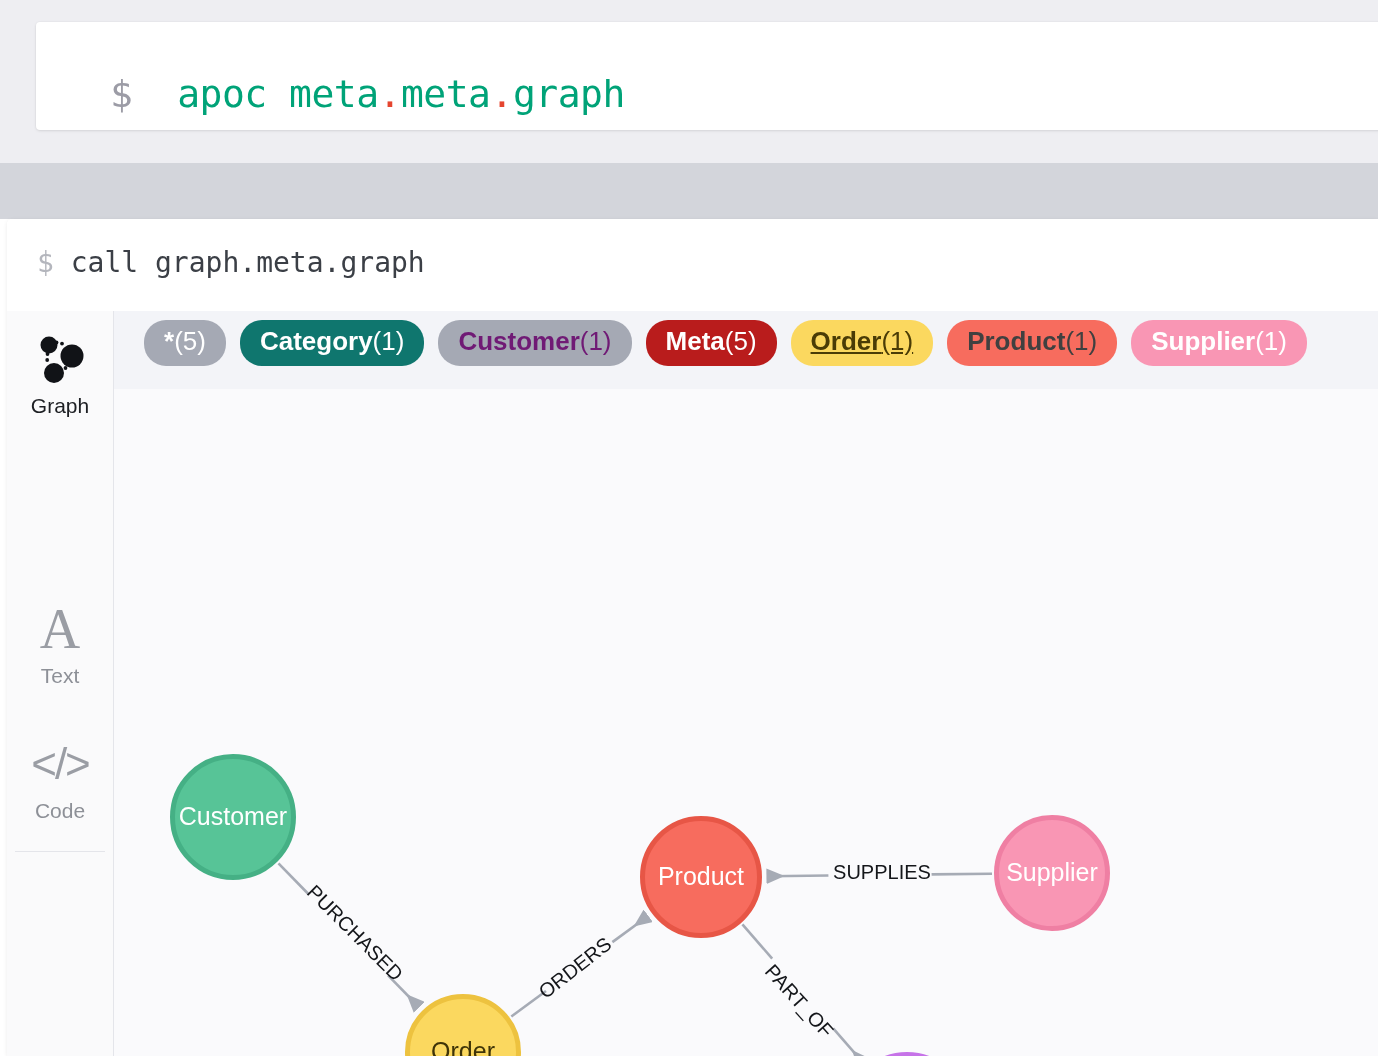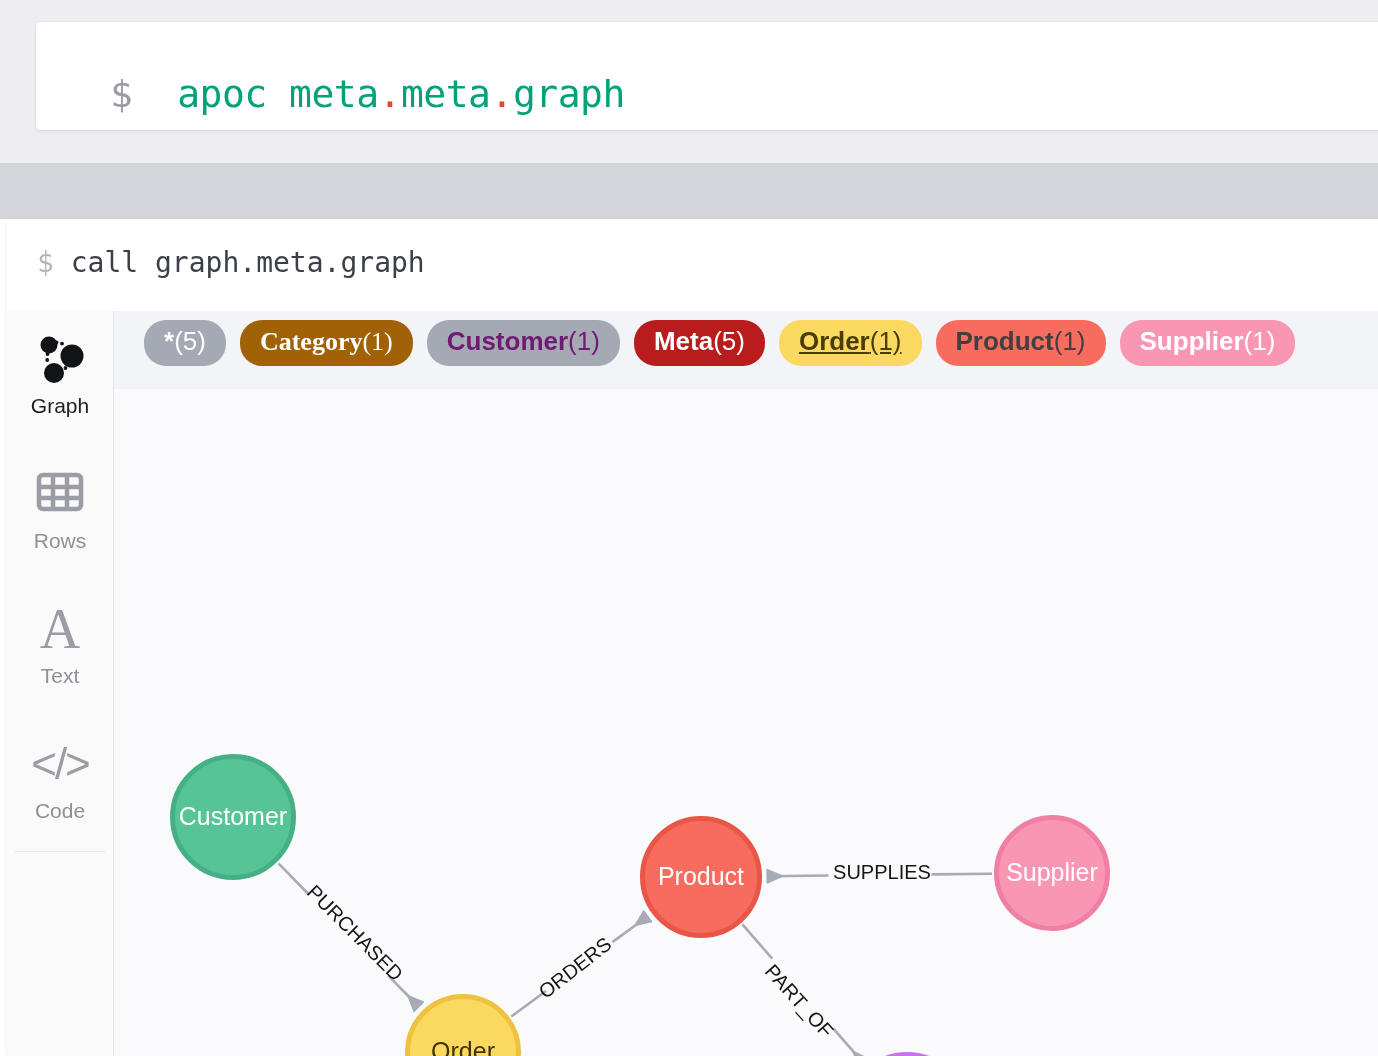--- a/index.html
+++ b/index.html
@@ -221,50 +221,38 @@
           <circle cx="30" cy="12.6" r="1.9" fill="#111317"></circle>
           <circle cx="15.5" cy="23" r="1.9" fill="#111317"></circle>
           <circle cx="15.2" cy="29" r="1.9" fill="#111317"></circle>
           <circle cx="33.5" cy="37" r="1.9" fill="#111317"></circle>
           <circle cx="37.5" cy="33" r="1.9" fill="#111317"></circle>
         </svg>
       </span>
       <span class="side-label">Graph</span>
     </div>
 
-    <div class="side-item" style="top:155px;">
-      <span class="side-icon">
-        <svg width="52" height="52" viewBox="0 0 52 52">
-          <rect x="5" y="9" width="42" height="34" rx="4" fill="none" stroke="#9a9da4" stroke-width="4.5"></rect>
-          <line x1="5" y1="21" x2="47" y2="21" stroke="#9a9da4" stroke-width="4.5"></line>
-          <line x1="5" y1="32" x2="47" y2="32" stroke="#9a9da4" stroke-width="4.5"></line>
-          <line x1="19" y1="9" x2="19" y2="43" stroke="#9a9da4" stroke-width="4.5"></line>
-          <line x1="33" y1="9" x2="33" y2="43" stroke="#9a9da4" stroke-width="4.5"></line>
-        </svg>
-      </span>
-      <span class="side-label">Rows</span>
-    </div>
 
     <div class="side-item" style="top:290px;">
       <span class="side-icon text-glyph">A</span>
       <span class="side-label">Text</span>
     </div>
 
     <div class="side-item" style="top:425px;">
       <span class="side-icon code-glyph">&lt;/&gt;</span>
       <span class="side-label">Code</span>
     </div>
 
     <div class="side-sep"></div>
   </div>
 
   <div class="chips-area">
     <div class="chip-row labels" id="label-chips">
         <span class="chip" style="background: rgb(165, 169, 180); color: rgb(255, 255, 255);"><span>*</span><span class="cnt">(5)</span></span>
-        <span class="chip" style="background: #a16207; color: rgb(255, 255, 255); font-family: Liberation Serif, serif;"><span>Category</span><span class="cnt">(1)</span></span>
+        <span class="chip" style="background: #0f766e; color: rgb(255, 255, 255);"><span>Category</span><span class="cnt">(1)</span></span>
         <span class="chip" style="background: rgb(165, 169, 180); color: #701a75;"><span>Customer</span><span class="cnt">(1)</span></span>
         <span class="chip" style="background: #b91c1c; color: rgb(255, 255, 255);"><span>Meta</span><span class="cnt">(5)</span></span>
         <span class="chip" style="background: rgb(251, 216, 95); color: rgb(74, 60, 6); text-decoration: underline;"><span>Order</span><span class="cnt">(1)</span></span>
         <span class="chip" style="background: rgb(247, 108, 94); color: #404040;"><span>Product</span><span class="cnt">(1)</span></span>
         <span class="chip" style="background: rgb(249, 150, 180); color: rgb(255, 255, 255);"><span>Supplier</span><span class="cnt">(1)</span></span>
       </div>
     <div class="chip-row rels" id="rel-chips">
         <span class="chip-rel"><span>*</span><span class="cnt">(4)</span></span>
         <span class="chip-rel"><span>ORDERS</span><span class="cnt">(1)</span></span>
         <span class="chip-rel"><span>PART_OF</span><span class="cnt">(1)</span></span>

